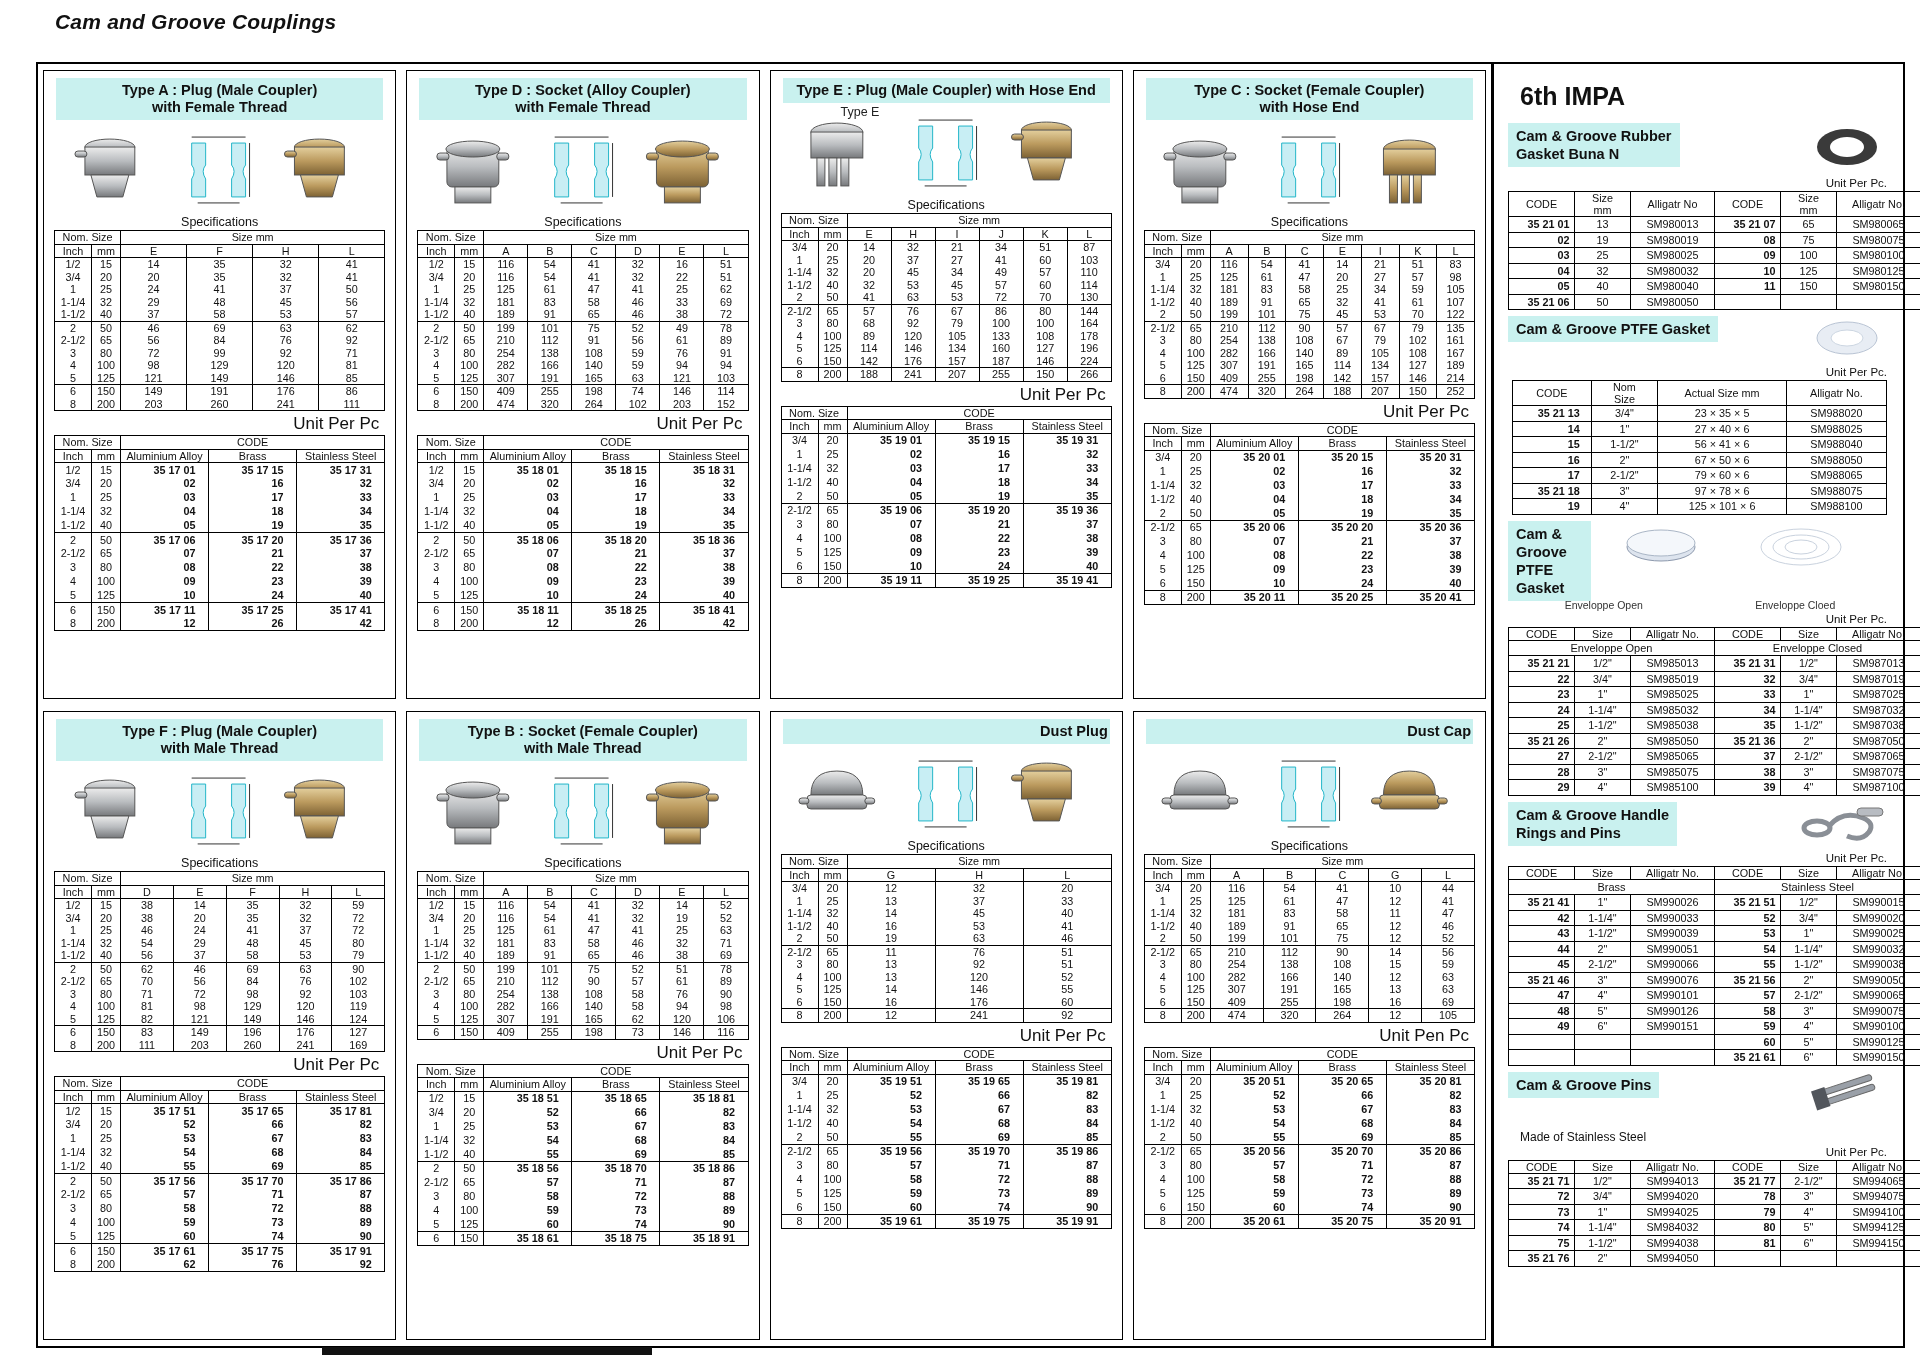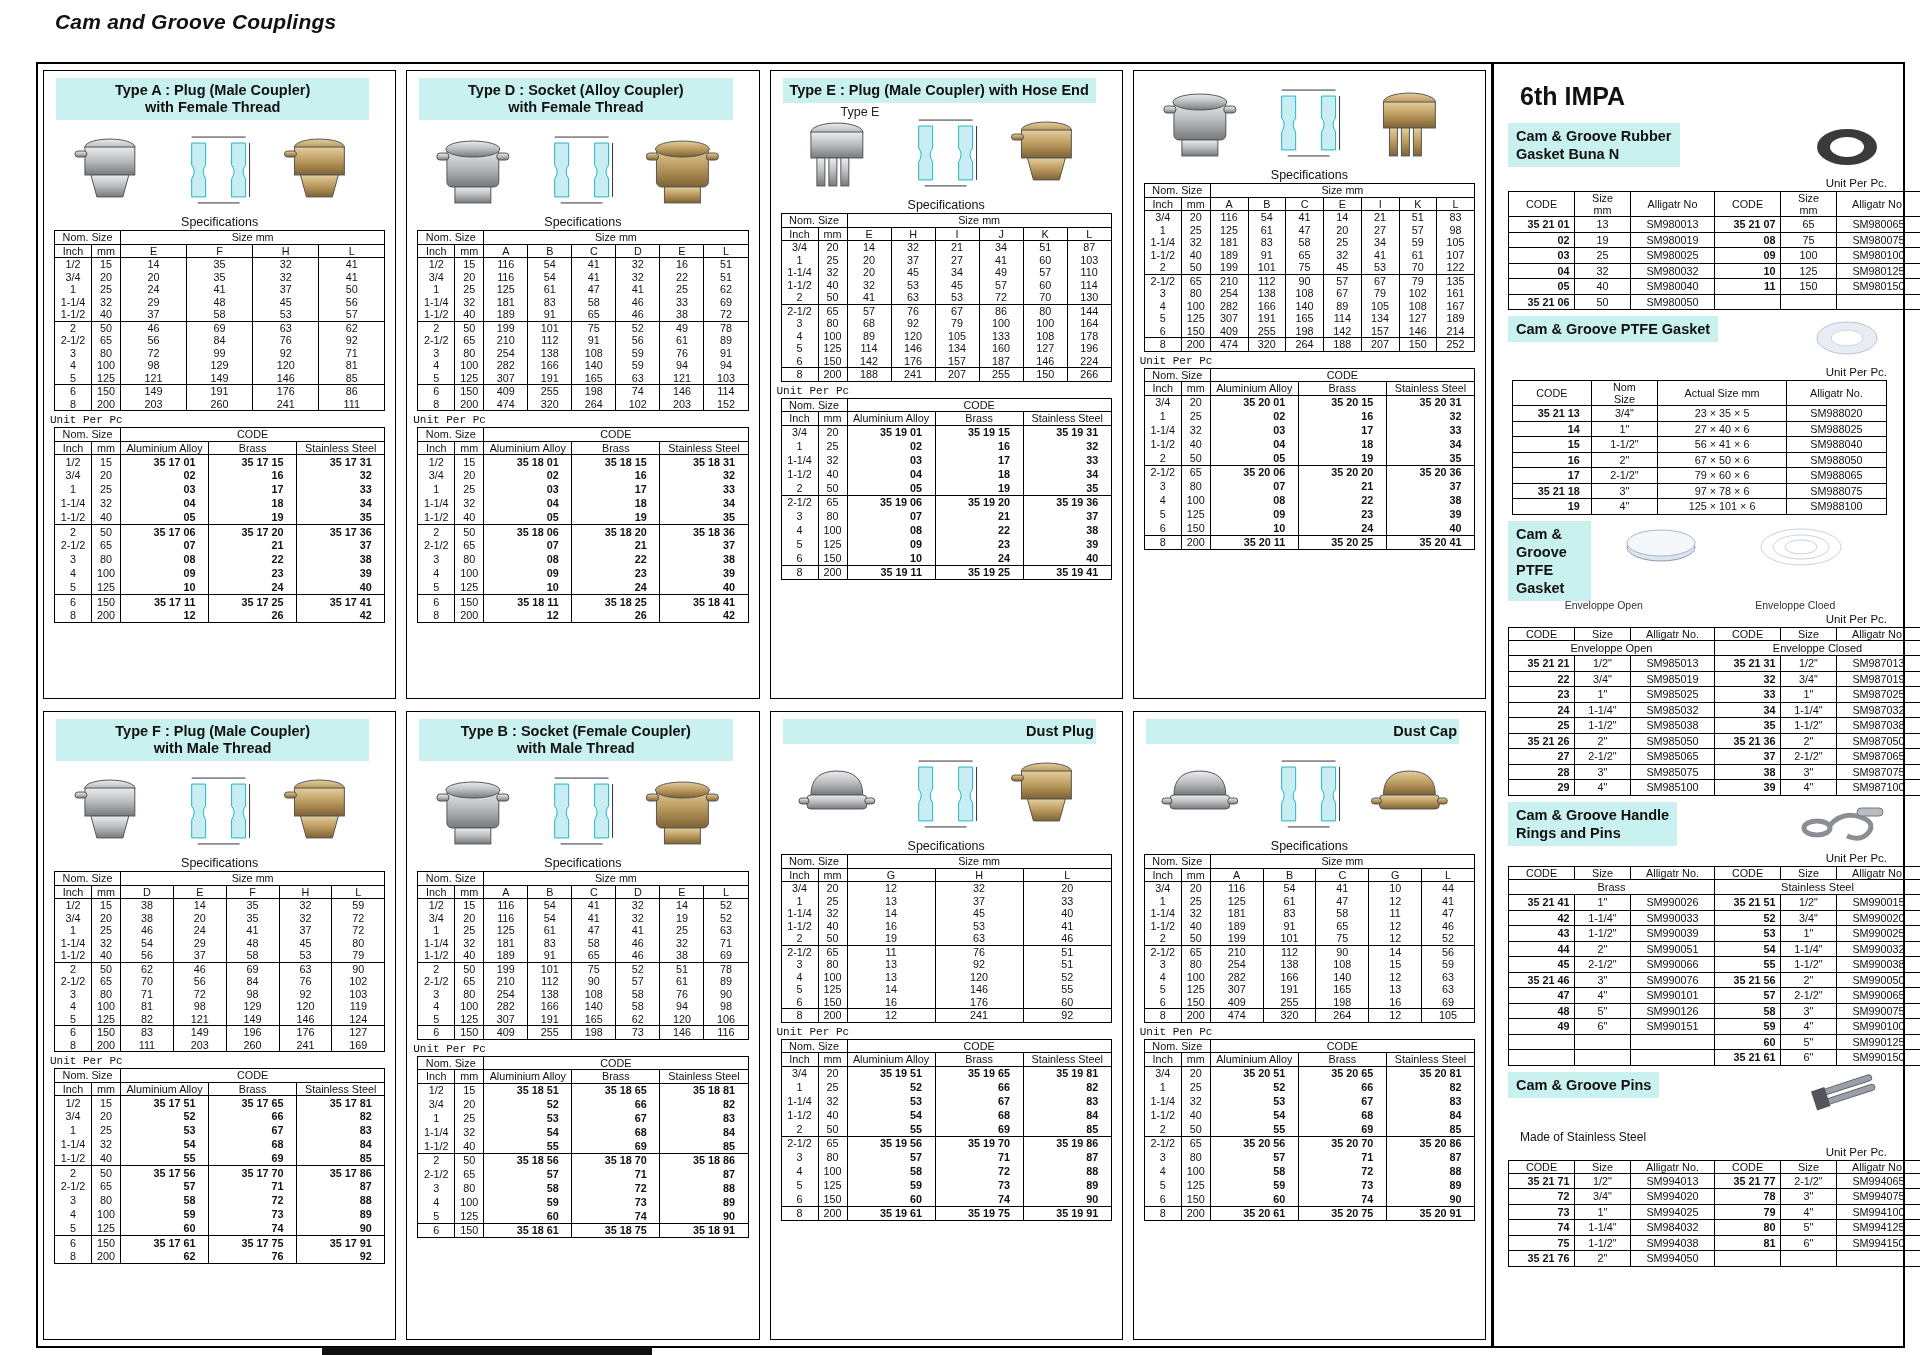--- a/index.html
+++ b/index.html
@@ -11,34 +11,34 @@
   .hdr-sub{margin-left:75px;font-size:13px;line-height:16px;}
   .hdr-sub .zh{margin-left:58px;}
   
   .board{position:absolute;left:36px;top:62px;right:15px;bottom:7px;
          border:2.5px solid #000;display:grid;
          grid-template-columns:repeat(4,1fr) 412px;grid-template-rows:1fr 1fr;
          gap:0;background:#fff;}
   .panel{border:1.5px solid #000;margin:6px 5px;padding:4px 6px 2px 6px;
          display:flex;flex-direction:column;height:calc(100% - 12px);box-sizing:border-box;}
   .tbar{background:#c9f1ef;text-align:center;font-weight:bold;font-size:14.5px;
-        line-height:17px;padding:4px 2px;margin:3px 20px 2px 6px;}
+        line-height:17px;padding:4px 2px;margin:3px 6px 2px 6px;}
   .tbar.left{text-align:right;padding-left:26px;}
   .art{height:92px;display:flex;align-items:center;justify-content:center;position:relative;}
   .art svg{width:100%;height:100%;}
   .art-label{position:absolute;left:64px;top:0;font-size:12.5px;color:#222;}
   .spec-cap{text-align:center;font-size:12.5px;margin:1px 0 1px 0;}
   table{border-collapse:collapse;width:calc(100% - 8px);margin:0 auto;table-layout:fixed;}
   th,td{border:1px solid #000;font-size:10.8px;line-height:12.5px;padding:0 1px;
         text-align:center;font-weight:normal;overflow:hidden;white-space:nowrap;}
   thead th{border-bottom:1.5px solid #000;}
   table{border:1.5px solid #000;}
   tbody.grp{border-top:1.8px solid #000;}
   tbody.grp td{border-top:none;border-bottom:none;}
-  .unit{text-align:left;font-size:11px;margin:3px 10px 1px 0;font-family:Liberation Mono, monospace;}
+  .unit{text-align:right;font-size:17px;margin:3px 10px 1px 0;}
   .code-box{display:inline-block;width:62px;text-align:right;font-weight:bold;}
   .code-box.sb{width:56px;}
   col.c-inch{width:37px;} col.c-mm{width:29px;}
   
   .sidebar{grid-column:5;grid-row:1/3;border-left:3px solid #000;padding:8px 12px 20px 14px;
            display:flex;flex-direction:column;box-sizing:border-box;}
   .sb-title{font-size:25px;font-weight:bold;margin:10px 0 6px 12px;}
   .sb-head{background:#c9f1ef;font-weight:bold;font-size:14.5px;line-height:18px;
            padding:4px 8px;display:inline-block;}
   .sb-headrow{display:flex;align-items:flex-start;justify-content:space-between;margin-top:6px;}
@@ -940,20 +940,24 @@
               <td>8</td>
               <td>200</td>
               <td><span class="code-box">35 19 11</span></td>
               <td><span class="code-box">35 19 25</span></td>
               <td><span class="code-box">35 19 41</span></td>
             </tr>
           </tbody>
         </table>
       </div>
       <div class="panel" style="grid-area: 1 / 4;">
+        <div class="tbar">
+          <div>Type C : Socket (Female Coupler)</div>
+          <div>with Hose End</div>
+        </div>
         <div class="art">
           <svg viewBox="0 0 340 78" preserveAspectRatio="xMidYMid meet">
             <defs>
               <linearGradient id="gsil" x1="0" y1="0" x2="0" y2="1">
                 <stop offset="0" stop-color="#ececec"></stop>
                 <stop offset=".5" stop-color="#b9bcbf"></stop>
                 <stop offset="1" stop-color="#77797c"></stop>
               </linearGradient>
               <linearGradient id="gbra" x1="0" y1="0" x2="0" y2="1">
                 <stop offset="0" stop-color="#e3cf9d"></stop>

